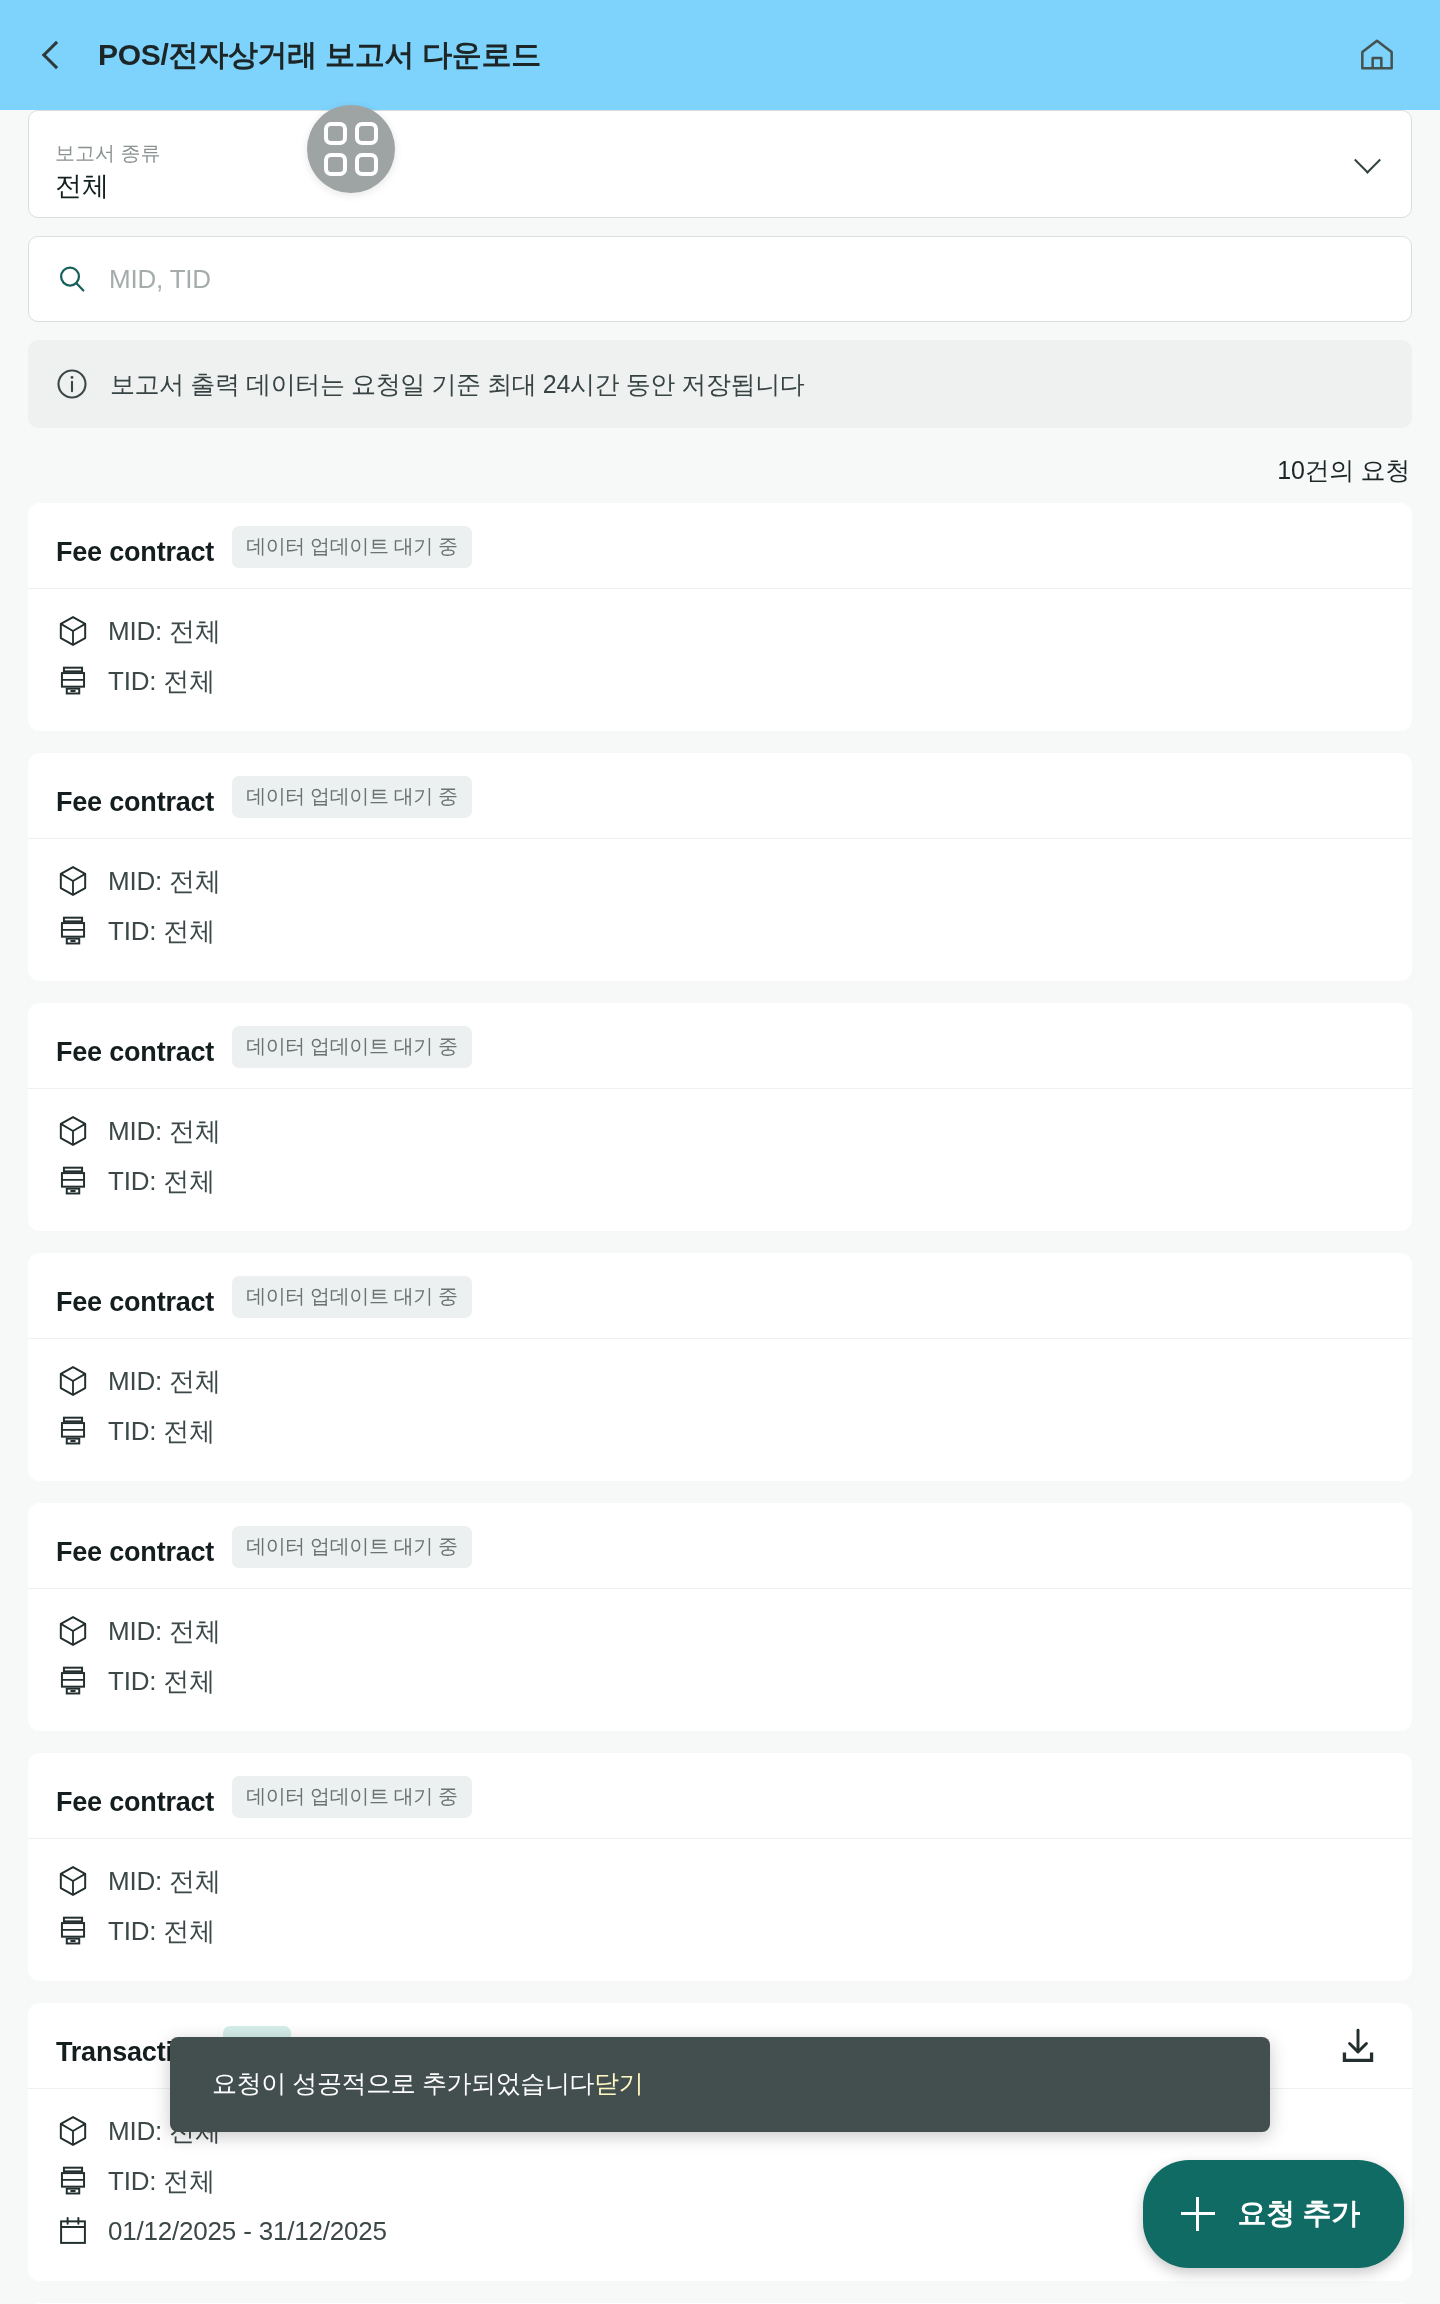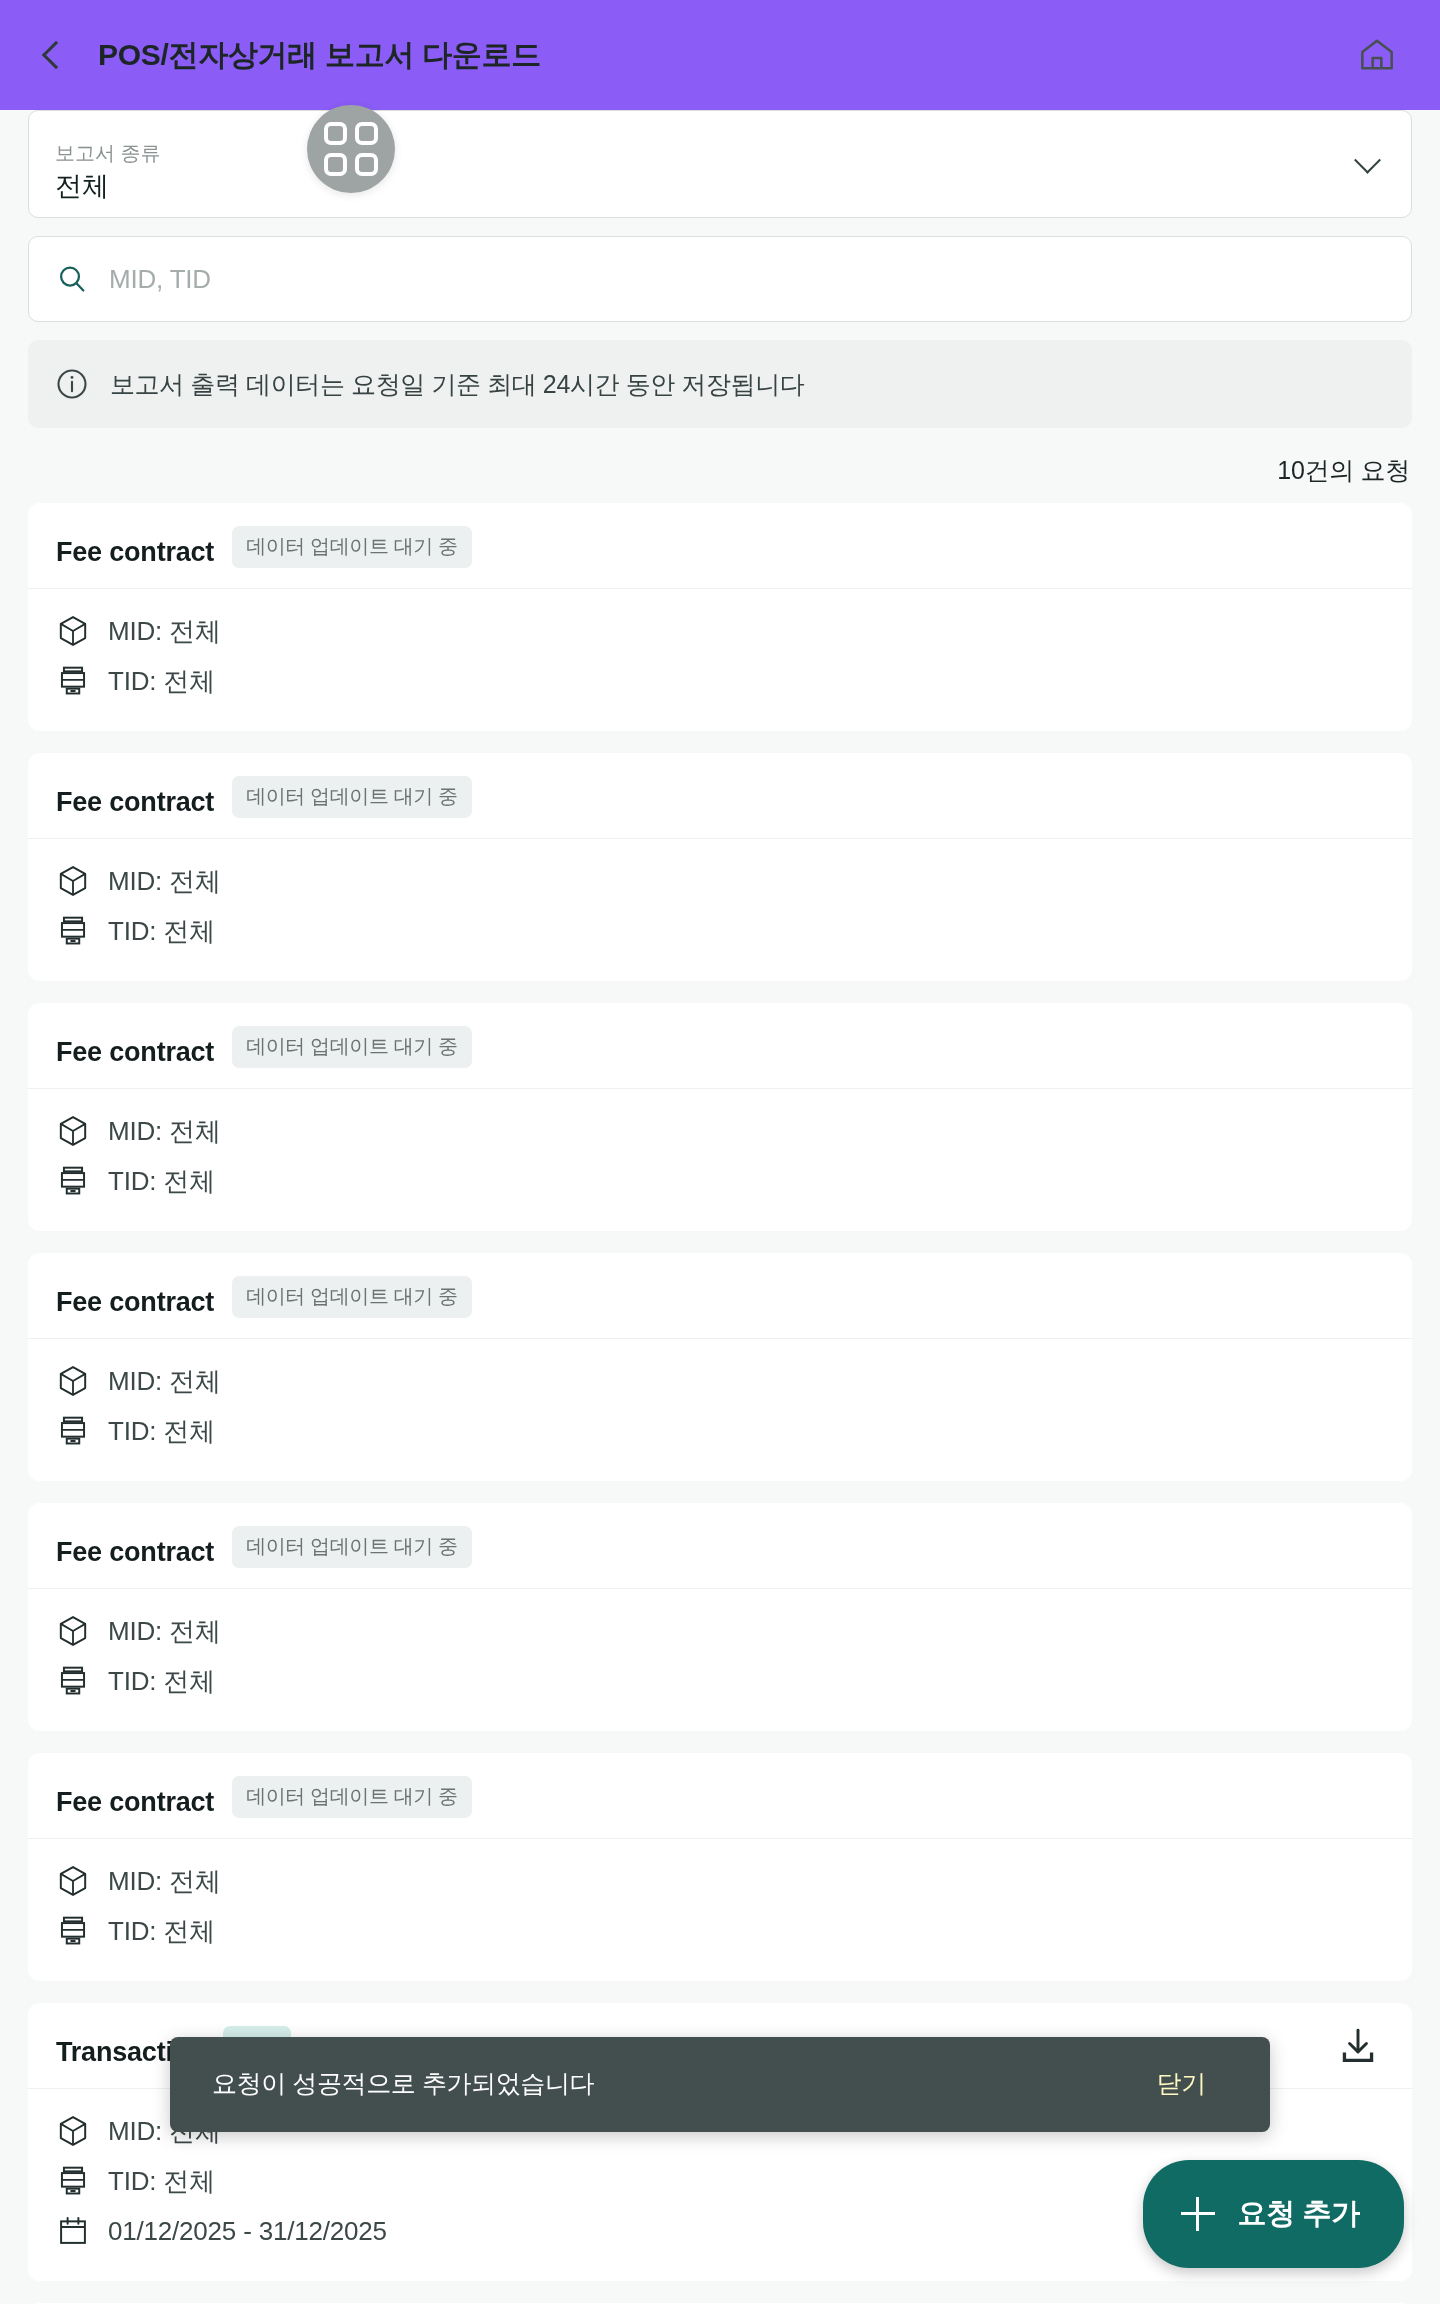--- a/index.html
+++ b/index.html
@@ -11,21 +11,21 @@
   }
   #app {
     position: relative;
     width: 1440px; height: 2304px;
     background: #F7F9F9;
   }
 
   
   .appbar {
     height: 110px;
-    background: #8b5cf6;
+    background: #7dd3fc;
     display: flex;
     align-items: center;
     padding: 0 34px 0 26px;
   }
   .back-btn {
     width: 54px; height: 54px;
     display: flex; align-items: center; justify-content: center;
     flex: 0 0 auto;
   }
   .chev-left {
@@ -219,21 +219,20 @@
 
   
   .toast {
     position: absolute;
     left: 170px; bottom: 172px;
     width: 1100px;
     background: #434E4E;
     border-radius: 8px;
     display: flex;
     align-items: center;
-    justify-content: space-between;
     padding: 30px 64px 32px 42px;
     box-shadow: 0 4px 18px rgba(0,0,0,0.22);
   }
   .toast-msg {
     font-size: 25px;
     color: #FFFFFF;
     letter-spacing: -0.4px;
   }
   .toast-action {
     font-size: 25px;

